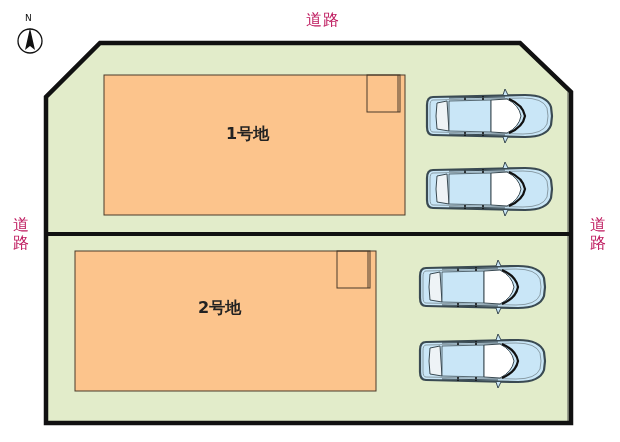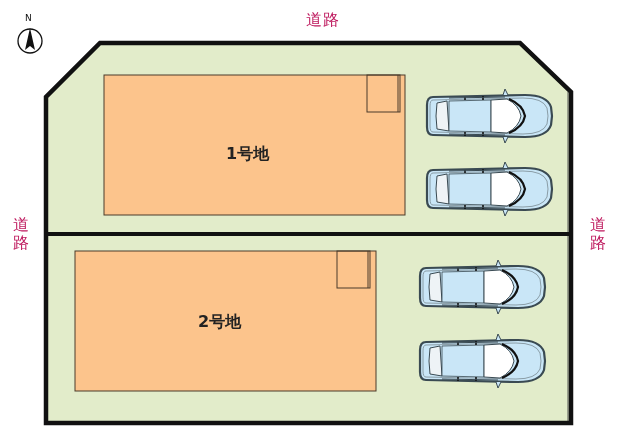--- a/index.html
+++ b/index.html
@@ -5,22 +5,22 @@
   html, body { margin: 0; padding: 0; background: #ffffff; }
   body { width: 620px; height: 442px; position: relative; overflow: hidden;
          font-family: "DejaVu Sans", "Liberation Sans", sans-serif; }
   .plan { position: absolute; left: 0; top: 0; width: 620px; height: 442px; }
   .label { position: absolute; color: #be185d; font-size: 16px; line-height: 1; }
   .road-top { left: 306px; top: 12px; letter-spacing: 1px; }
   .road-vert { width: 18px; text-align: center; font-size: 16px; line-height: 18px; }
   .road-left { left: 12px; top: 216px; }
   .road-right { left: 589px; top: 216px; }
   .lot-label { font-size: 16px; font-weight: bold; color: #222; }
-  .lot1-label { left: 226px; top: 146px; }
-  .lot2-label { left: 198px; top: 314px; }
+  .lot1-label { left: 226px; top: 126px; }
+  .lot2-label { left: 198px; top: 300px; }
   .compass { position: absolute; left: 15px; top: 13px; width: 30px; height: 42px; }
   .compass-n { position: absolute; left: 10px; top: 0; font-size: 9px; color: #111; }
   svg { position: absolute; left: 0; top: 0; }
 </style>
 </head>
 <body>
 
 <div class="plan">
 
   <div class="compass">

